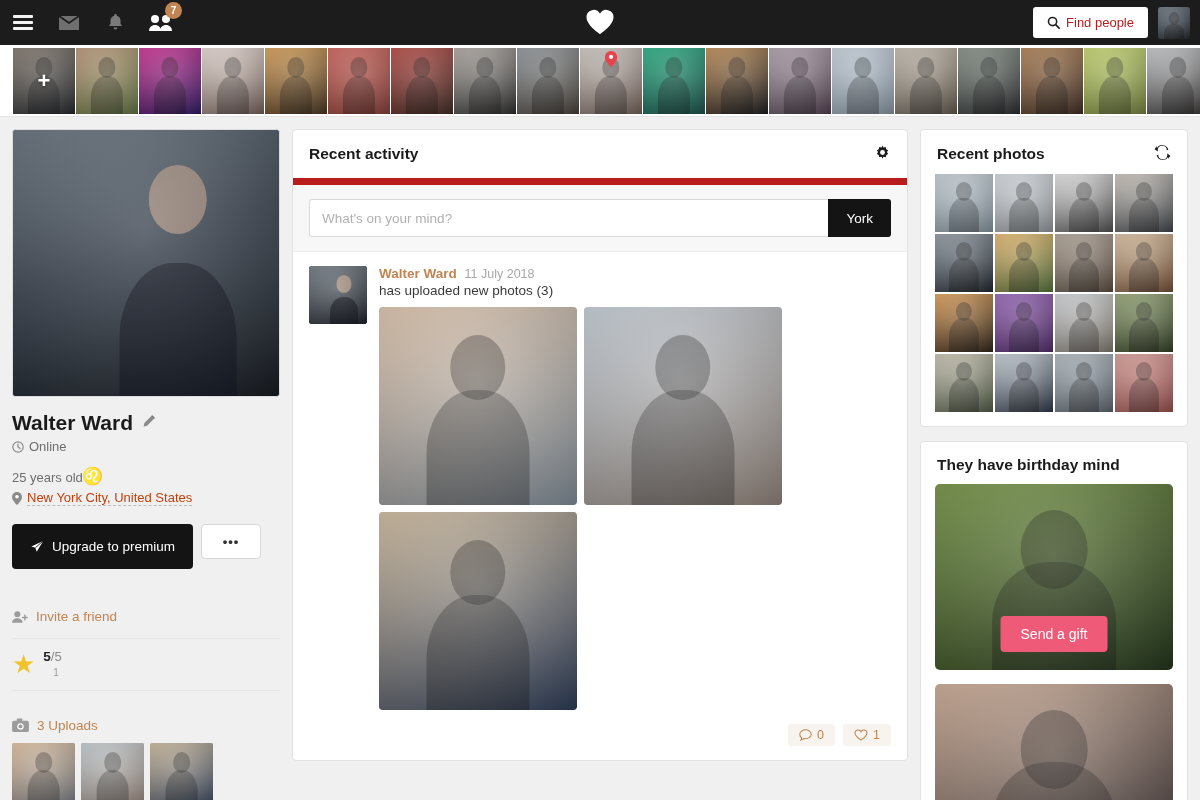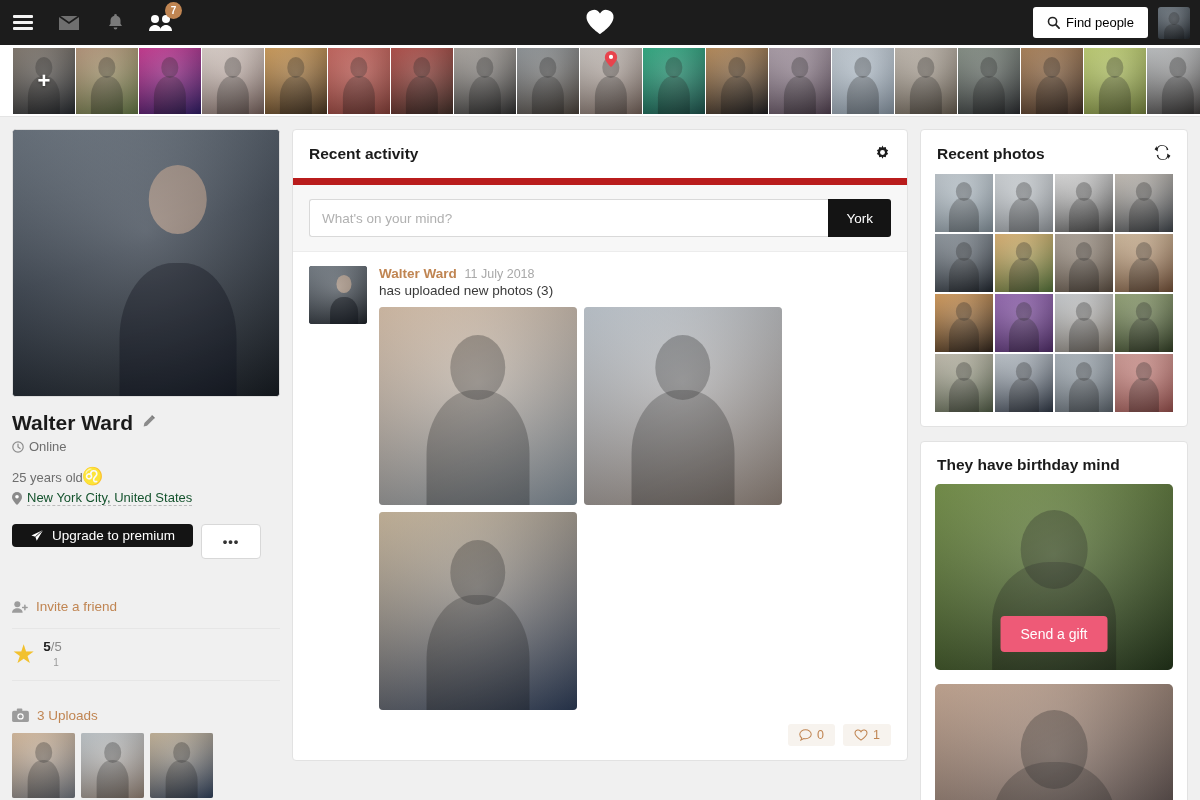--- a/index.html
+++ b/index.html
@@ -59,21 +59,21 @@
   .nav-right {
     margin-left: auto;
     display: flex; align-items: center; gap: 10px;
   }
   .find-people {
     background: #fff;
     border: none;
     border-radius: 3px;
     padding: 8px 14px;
     font-size: 13px;
-    color: #000000;
+    color: #b91c1c;
     display: flex; align-items: center; gap: 6px;
     cursor: pointer;
     font-family: "Liberation Sans", sans-serif;
   }
   .nav-avatar {
     width: 32px; height: 32px;
     border-radius: 3px;
     overflow: hidden;
     cursor: pointer;
     background: #2a2a2a;
@@ -150,33 +150,33 @@
   }
   .age-line {
     margin-top: 14px;
     display: flex; align-items: flex-end; 
     color: #6e6e6e; font-size: 13px;
   }
   .zodiac { color: #c0392b; font-size: 17px; line-height: 1; }
   .loc-line {
     margin-top: 5px;
     display: flex; align-items: center; gap: 5px;
-    color: #14532d; font-size: 13px;
+    color: #c2410c; font-size: 13px;
   }
   .loc-text { border-bottom: 1px dashed #bbb; cursor: pointer; }
   .btn-row {
     margin-top: 18px;
     display: flex; gap: 8px;
   }
   .btn-premium {
     background: #141414;
     color: #fff;
     border: none;
     border-radius: 4px;
-    height: 23px;
+    height: 45px;
     padding: 0 18px;
     font-size: 13.5px;
     display: flex; align-items: center; gap: 8px;
     cursor: pointer;
     font-family: "Liberation Sans", sans-serif;
   }
   .btn-more {
     background: #fff;
     border: 1px solid #d8d8d8;
     border-radius: 4px;

